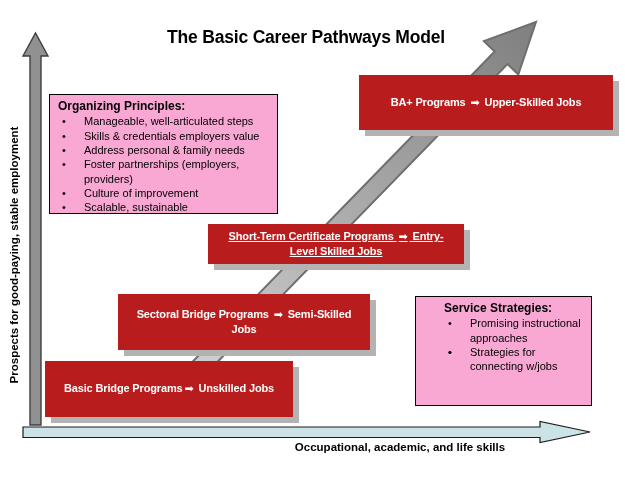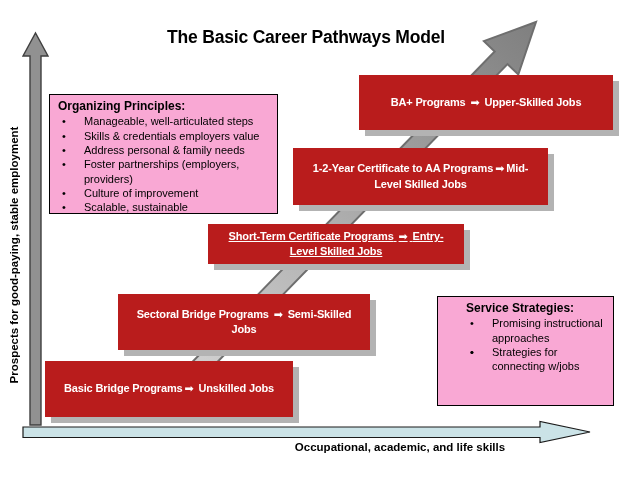--- a/index.html
+++ b/index.html
@@ -66,21 +66,21 @@
 
   .info-box {
     position:absolute;
     background:#f9a8d4;
     border:1.5px solid #000000;
     z-index:3;
     padding:4px 4px 4px 8px;
     color:#000000;
   }
   .info-box-organizing { left:49px;  top:94px;  width:229px; height:120px; }
-  .info-box-service    { left:437px; top:296px; width:177px; height:110px;padding-left:28px; }
+  .info-box-service    { left:415px; top:296px; width:177px; height:110px;padding-left:28px; }
 
   .info-title {
     font-size:12px; font-weight:bold; line-height:1.2;
     margin-bottom:1px;
   }
   .info-list { list-style:none; }
   .info-list li {
     position:relative;
     font-size:11px; line-height:1.3;
     padding-left:26px;
@@ -130,25 +130,20 @@
     </div>
   </div>
 
   <div class="pathway-box box-short">
     <div>
       <span>Short-Term Certificate Programs</span> <span class="flow-arrow">➡</span>
       <span>Entry-Level Skilled Jobs</span>
     </div>
   </div>
 
-  <div class="pathway-box box-cert">
-    <div>
-      <span>1-2-Year Certificate to AA Programs</span><span class="flow-arrow">➡</span><span>Mid-Level Skilled Jobs</span>
-    </div>
-  </div>
 
   <div class="pathway-box box-ba">
     <div>
       <span>BA+ Programs</span> <span class="flow-arrow">➡</span>
       <span>Upper-Skilled Jobs</span>
     </div>
   </div>
 
   <div class="info-box info-box-organizing">
     <div class="info-title">Organizing Principles:</div>

